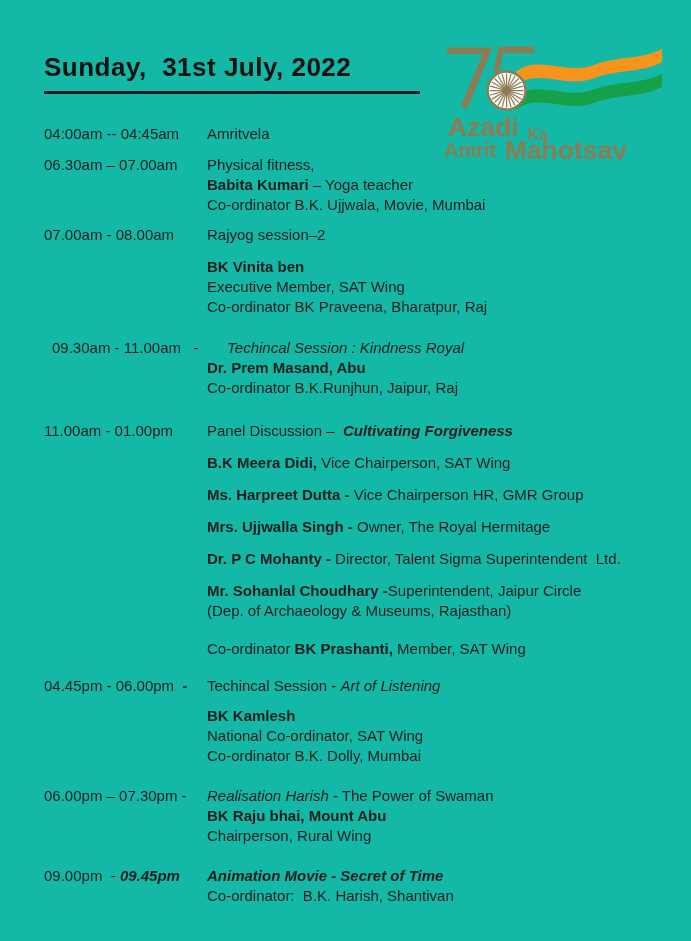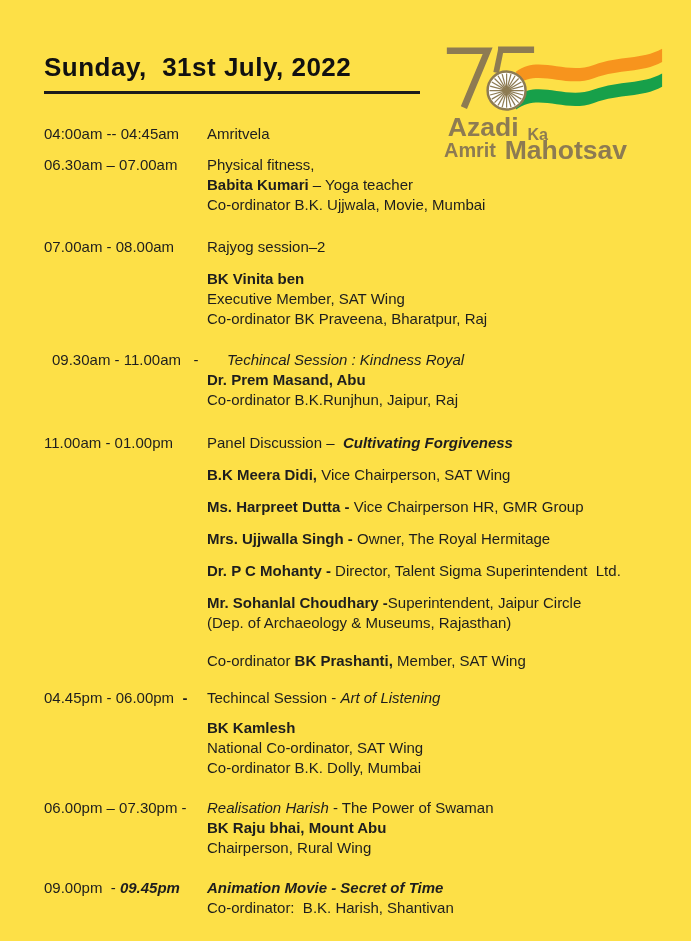--- a/index.html
+++ b/index.html
@@ -1,19 +1,19 @@
 <!DOCTYPE html>
 <html style="--bronze: #8D7B52; --saffron: #F7941D; --green: #17A04A;"><head>
 <meta charset="utf-8">
 <style>
   html,body{margin:0;padding:0;background:#ffffff;}
   .page{
     position:relative;
     width:691px;height:941px;
-    background:#fde047;
+    background:#14b8a6;
     font-family:"Liberation Sans", sans-serif;
     color:#1e1e1e;
     overflow:hidden;
     box-sizing:border-box;
     padding:52px 26px 0 44px;
   }
   h1.title{
     margin:0;
     font-size:26px;
     line-height:30px;
@@ -29,21 +29,21 @@
   }
   .logo{
     position:absolute;
     left:444px;top:40px;
     width:220px;height:122px;
   }
   .logo svg{display:block;width:100%;height:100%;}
   #schedule{margin-top:30px;}
   .row{display:flex;align-items:flex-start;}
   .row:nth-child(1){margin-bottom:11px;}
-  .row:nth-child(2){margin-bottom:22px;}
+  .row:nth-child(2){margin-bottom:10px;}
   .row:nth-child(3){margin-bottom:21px;}
   .row:nth-child(4){margin-bottom:23px;}
   .row:nth-child(5){margin-bottom:17px;}
   .row:nth-child(6){margin-bottom:20px;}
   .row:nth-child(7){margin-bottom:20px;}
   .time{
     flex:none;width:163px;
     font-size:15px;line-height:20px;
     white-space:pre;
   }

